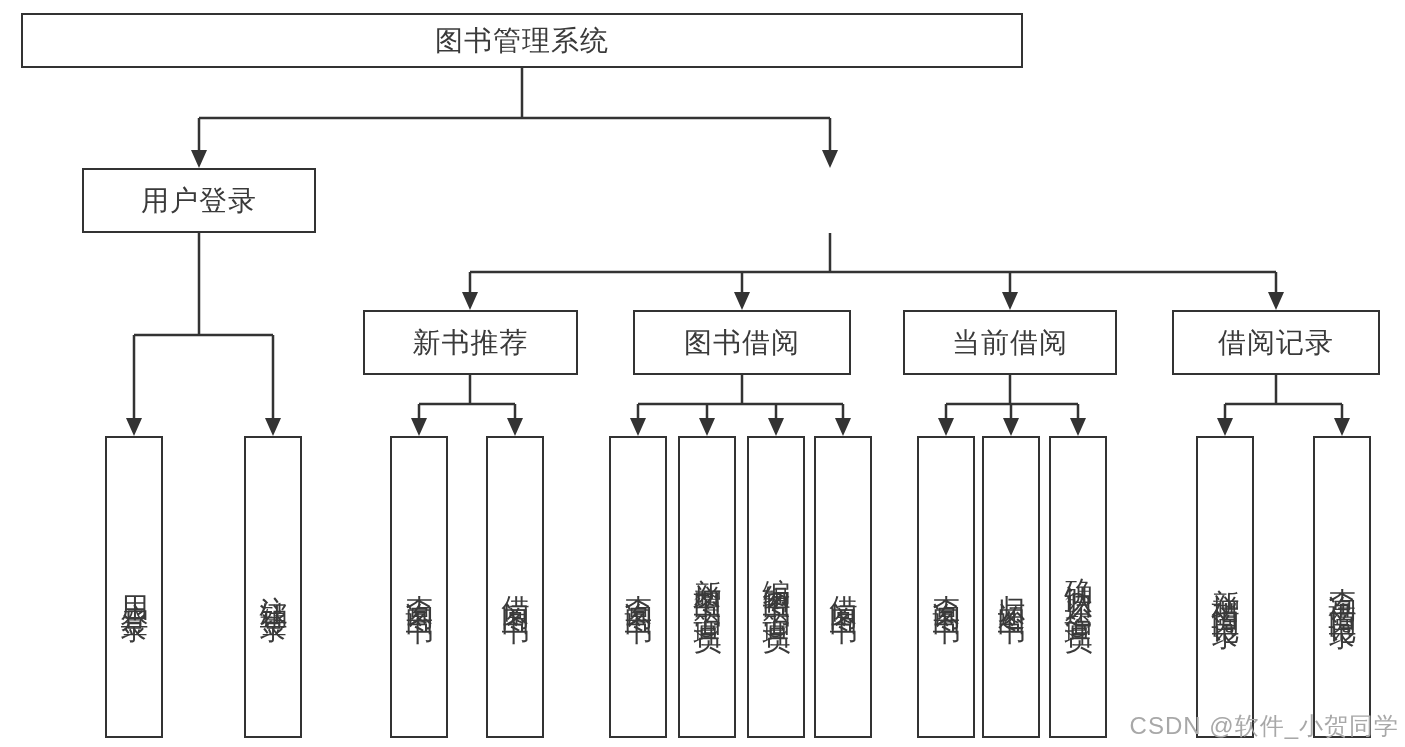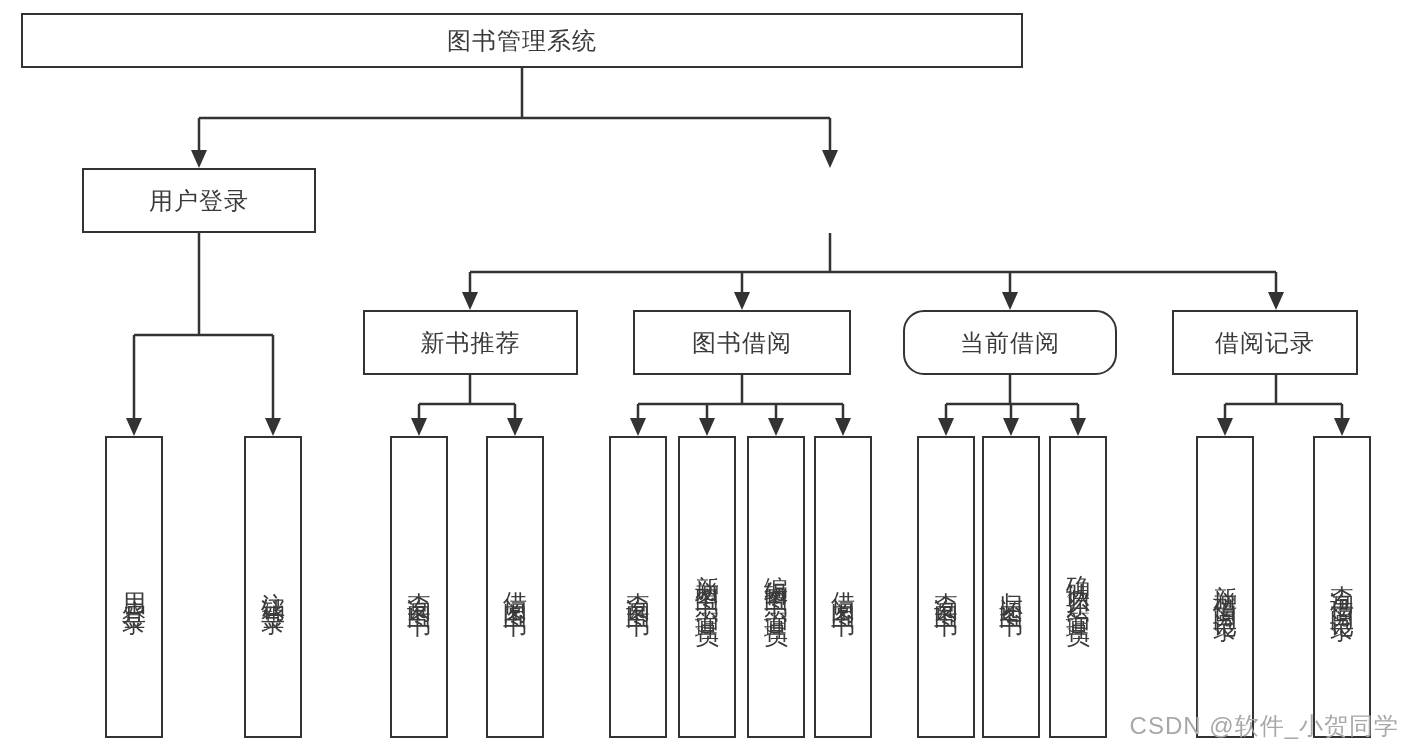--- a/index.html
+++ b/index.html
@@ -37,38 +37,38 @@
   }
   .box {
     position: absolute;
     box-sizing: border-box;
     border: 2.5px solid var(--line);
     background: var(--bg);
     display: flex;
     align-items: center;
     justify-content: center;
     color: var(--text);
-    font-size: 24px;
+    font-size: 28px;
     letter-spacing: 1px;
     z-index: 1;
     white-space: nowrap;
   }
   .box--vertical {
     writing-mode: vertical-rl;
     letter-spacing: 7px;
     white-space: normal;
   }
   
   .n-root      { left: 21px;   top: 13px;  width: 1002px; height: 55px; }
   .n-login     { left: 82px;   top: 168px; width: 234px;  height: 65px; }
   .n-mgmt      { left: 712px;  top: 168px; width: 236px;  height: 65px; }
   .n-rec       { left: 363px;  top: 310px; width: 215px;  height: 65px; }
   .n-borrow    { left: 633px;  top: 310px; width: 218px;  height: 65px; }
-  .n-current   { left: 903px;  top: 310px; width: 214px;  height: 65px; border-radius: 21px; }
-  .n-records   { left: 1172px; top: 310px; width: 186px;  height: 65px; }
+  .n-current   { left: 903px;  top: 310px; width: 214px;  height: 65px; }
+  .n-records   { left: 1172px; top: 310px; width: 208px;  height: 65px; }
   .leaf        { top: 436px; width: 58px; height: 302px; }
   .l-1a { left: 105px; }  .l-1b { left: 244px; }
   .l-2a { left: 390px; }  .l-2b { left: 486px; }
   .l-3a { left: 609px; }  .l-3b { left: 678px; }
   .l-3c { left: 747px; }  .l-3d { left: 814px; }
   .l-4a { left: 917px; }  .l-4b { left: 982px; }
   .l-4c { left: 1049px; }
   .l-5a { left: 1196px; } .l-5b { left: 1313px; }
   .watermark {
     position: absolute;

